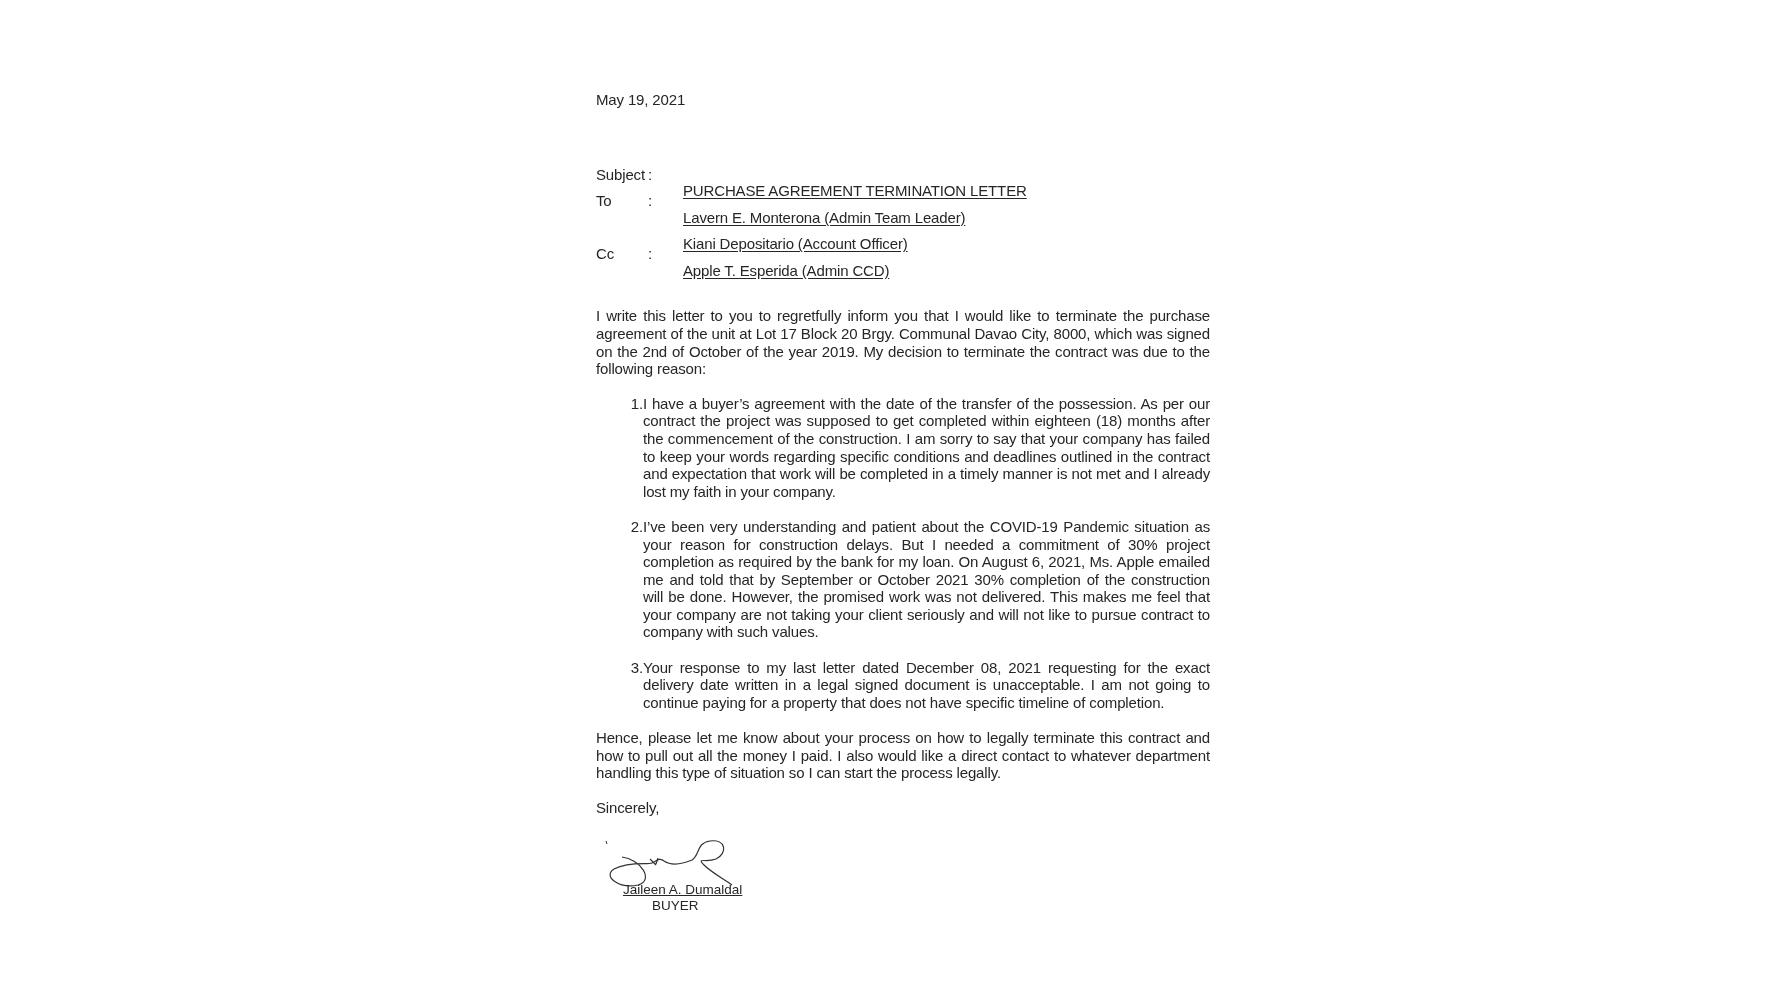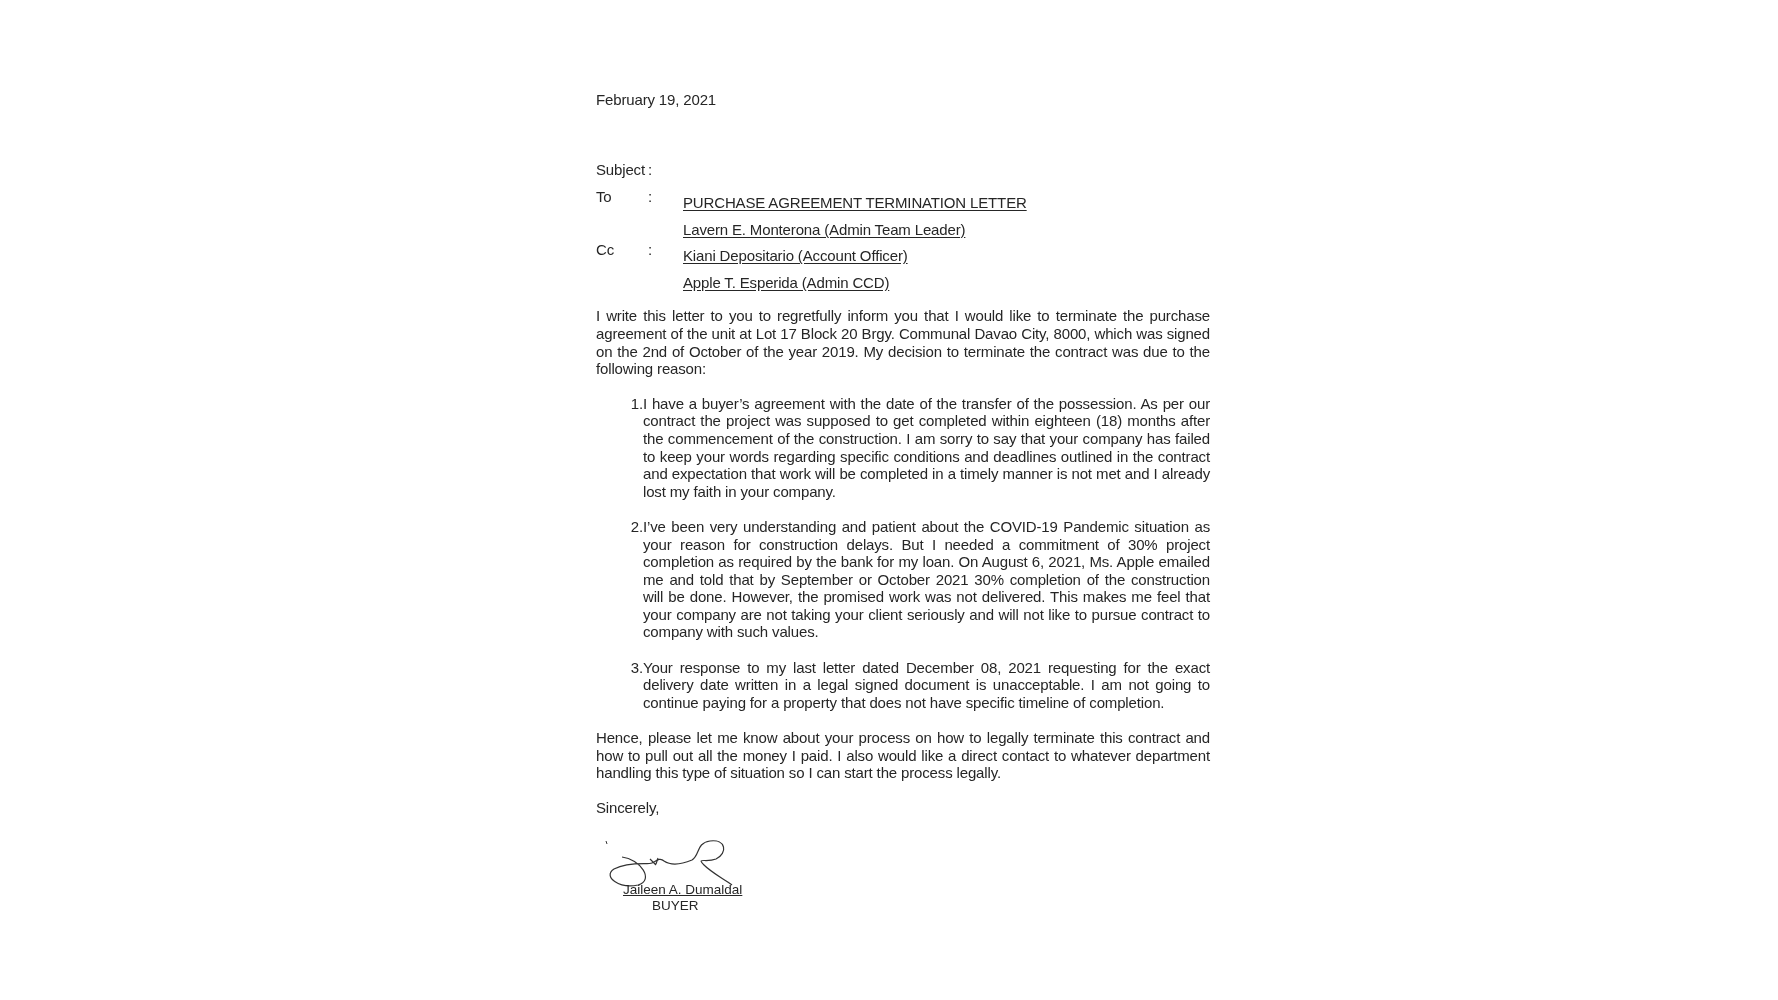--- a/index.html
+++ b/index.html
@@ -21,21 +21,21 @@
       position: absolute;
       left: 596px; top: 91px;
       width: 614px;
       font-size: 15px;
       line-height: 17.6px;
       letter-spacing: -0.15px;
     }
     .date { margin: 0; height: 18px; }
     .header { margin-top: 52px; }
     .hrow {
-      display: flex; align-items: flex-start;
+      display: flex; align-items: center;
       height: 26.6px;
     }
     .hlabel { width: 52px; }
     .hcolon { width: 35px; }
     .hval { text-decoration: underline; text-underline-offset: 2px; margin-top: 33px; }
     .intro { margin: 40px 0 0 0; text-align: justify; }
     ol.reasons {
       list-style: none; margin: 17px 0 0 0; padding: 0;
     }
     ol.reasons li {
@@ -58,21 +58,21 @@
     .sig-role {
       position: absolute; left: 52px; top: 63px;
       font-size: 13.5px; white-space: nowrap;
     }
   </style>
 </head>
 <body>
 
 <div class="page">
   <div class="letter">
-    <p class="date">February 19, 2021</p>
+    <p class="date">May 19, 2021</p>
 
     <div class="header">
       <div class="hrow">
         <span class="hlabel">Subject</span>
         <span class="hcolon">:</span>
         <span class="hval">PURCHASE AGREEMENT TERMINATION LETTER</span>
       </div>
       <div class="hrow">
         <span class="hlabel">To</span>
         <span class="hcolon">:</span>

